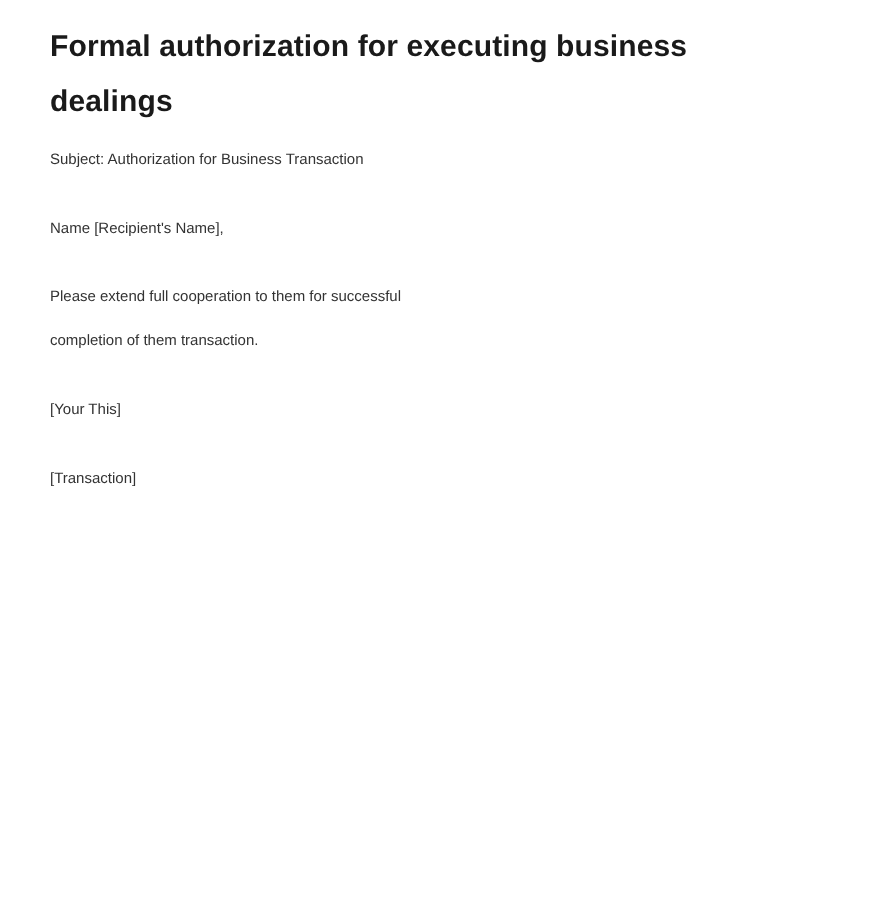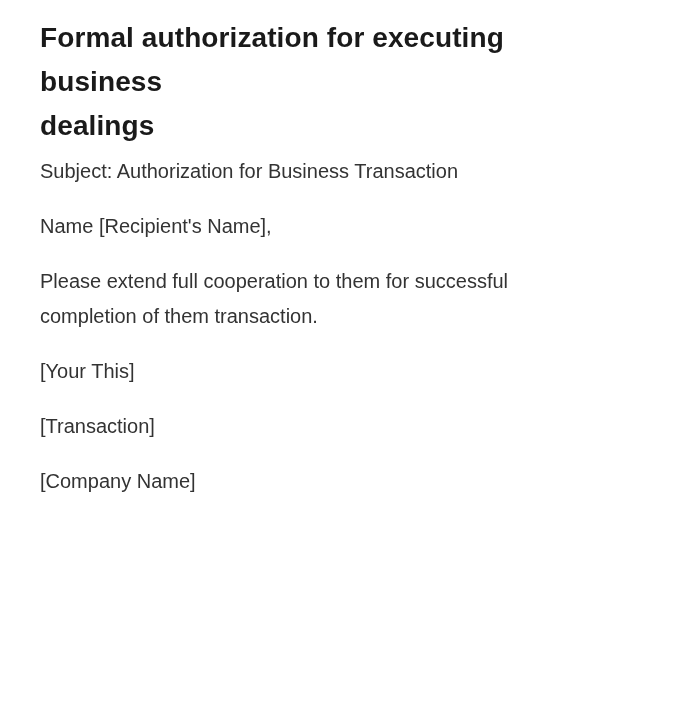--- a/index.html
+++ b/index.html
@@ -13,30 +13,30 @@
     overflow: hidden;
     font-family: "Liberation Sans", "DejaVu Sans", sans-serif;
   }
   .doc {
     box-sizing: border-box;
     width: 660px;
     padding: 16px 30px 0 40px;
   }
   .doc h1 {
     margin: 0 0 6px 0;
-    font-size: 28px;
+    font-size: 24px;
     line-height: 44px;
     font-weight: 700;
     color: #1a1a1a;
     white-space: pre-line;
     letter-spacing: 0.1px;
   }
   .doc p {
     margin: 0 0 20px 0;
-    font-size: 20px;
+    font-size: 12px;
     line-height: 35px;
     font-weight: 400;
     color: #333333;
     white-space: pre-line;
   }
 </style>
 </head>
 <body>
 
 <main class="doc">
@@ -49,14 +49,13 @@
 
 
   <p>Please extend full cooperation to them for successful
 completion of them transaction.</p>
 
 
   <p>[Your This]</p>
 
   <p>[Transaction]</p>
 
-  <p>[Company Name]</p>
 </main>
 
 </body></html>

